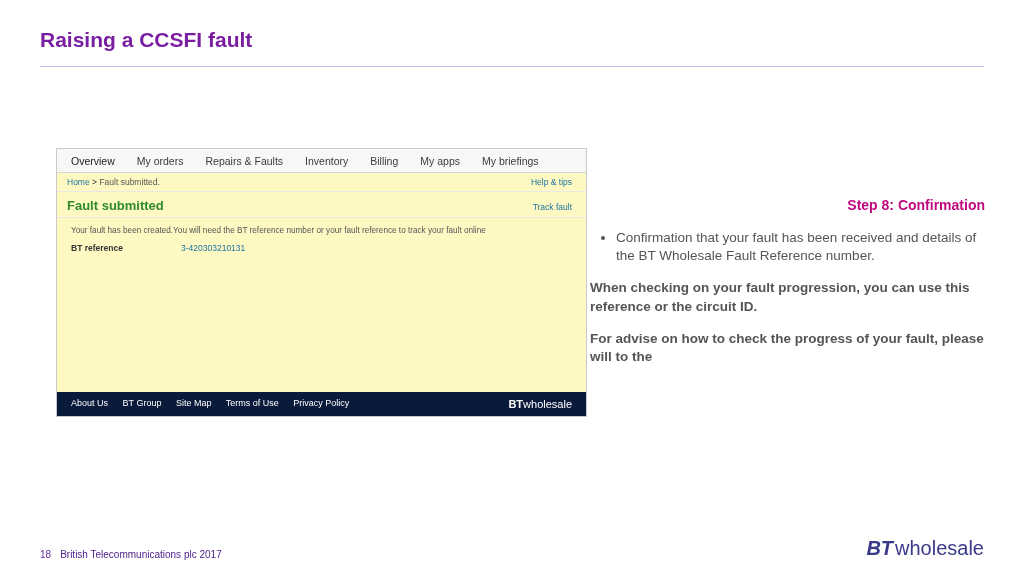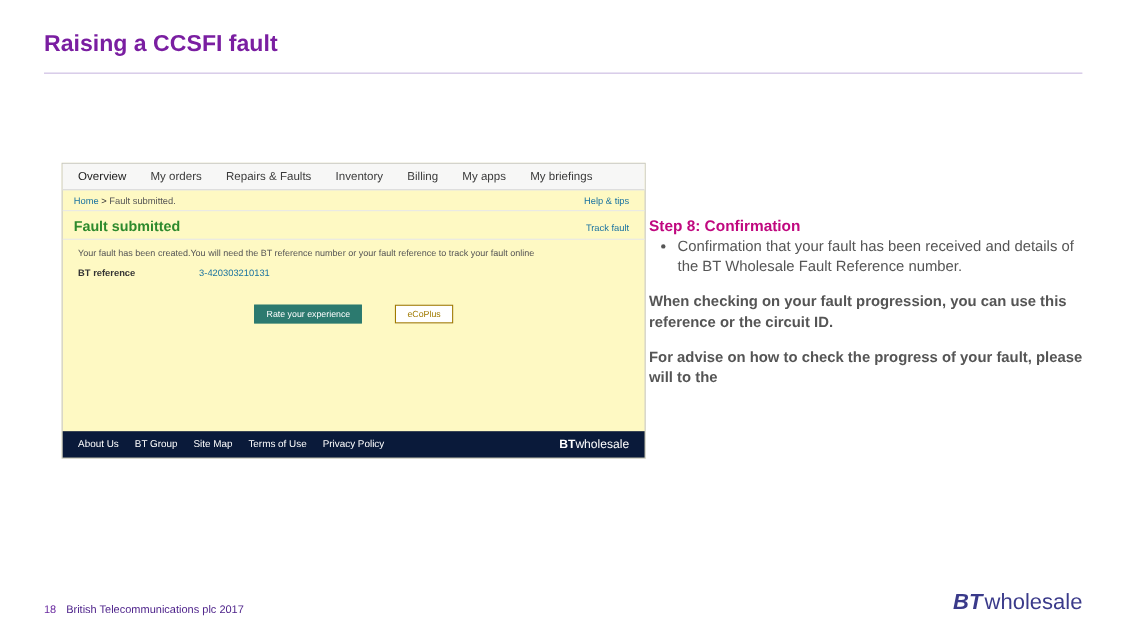--- a/index.html
+++ b/index.html
@@ -117,20 +117,22 @@
     top: 196px;
     width: 395px;
     font-size: 13.5px;
     color: #555;
     line-height: 1.35;
   }
   .explain h3 {
     color: #c0087f;
     font-size: 14px;
     font-weight: bold;
+    margin-bottom: 14px;
+    text-align: right;
   }
   .explain ul { list-style: disc; padding-left: 26px; margin-bottom: 14px; }
   .explain p { margin-bottom: 14px; font-weight: bold; }
 
   
   .slide-footer {
     position: absolute;
     left: 0;
     right: 0;
     bottom: 12px;
@@ -170,24 +172,20 @@
     <a>Help &amp; tips</a>
   </div>
   <div class="heading-row">
     <h2>Fault submitted</h2>
     <a>Track fault</a>
   </div>
   <div class="desc">Your fault has been created.You will need the BT reference number or your fault reference to track your fault online</div>
   <div class="kv">
     <span class="k">BT reference</span>
     <span class="v"><a>3-420303210131</a></span>
-  </div>
-  <div class="shot-buttons">
-    <span class="btn primary">Rate your experience</span>
-    <span class="btn secondary">eCoPlus</span>
   </div>
   <div class="shot-footer">
     <span class="links">
       <a>About Us</a>
       <a>BT Group</a>
       <a>Site Map</a>
       <a>Terms of Use</a>
       <a>Privacy Policy</a>
     </span>
     <span class="brand">

